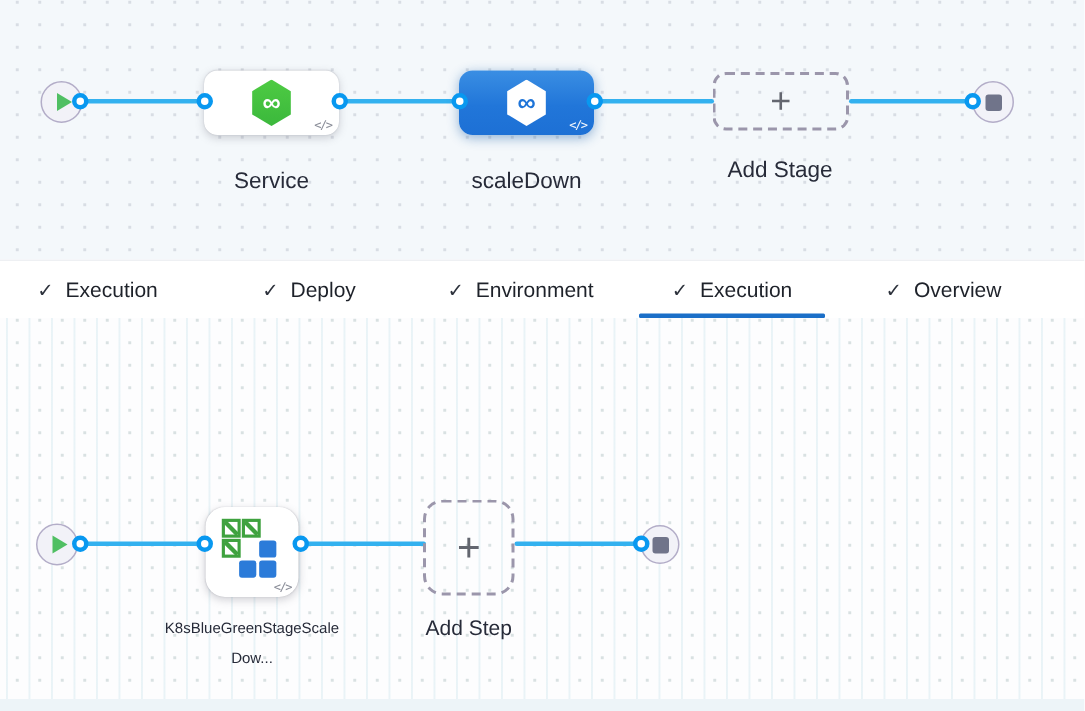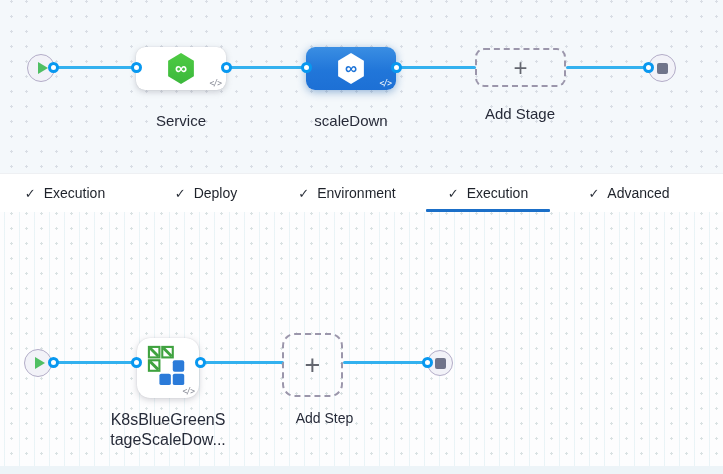--- a/index.html
+++ b/index.html
@@ -85,21 +85,21 @@
   .hex.white .inf{color:#1e74d8;}
   .add-box{
     position:absolute;border:2px dashed #9b96ab;box-sizing:border-box;z-index:3;
     display:flex;align-items:center;justify-content:center;cursor:pointer;
   }
   .plus{color:#63666f;font-weight:400;line-height:1;}
   .node-label{
     position:absolute;text-align:center;color:#272b39;font-size:15px;
     line-height:20px;z-index:2;
   }
-  .step-label{font-size:16px;word-break:break-all;}
+  .step-label{font-size:10px;word-break:break-all;}
   .step-icon-wrap{display:flex;flex-direction:column;align-items:center;margin-top:-4px;}
 </style>
 </head>
 <body>
 
 <div class="canvas-top">
 
   <div class="edge" style="left:54px;top:66px;width:84px;"></div>
   <div class="edge" style="left:226px;top:66px;width:82px;"></div>
   <div class="edge" style="left:396px;top:66px;width:80px;"></div>
@@ -155,21 +155,21 @@
   <div class="tab">
     <span class="tick">✓</span>
     <span class="tab-label">Environment</span>
   </div>
   <div class="tab active">
     <span class="tick">✓</span>
     <span class="tab-label">Execution</span>
   </div>
   <div class="tab">
     <span class="tick">✓</span>
-    <span class="tab-label">Advanced</span>
+    <span class="tab-label">Overview</span>
   </div>
 </div>
 
 <div class="canvas-bottom">
 
   <div class="edge" style="left:54px;top:149px;width:84px;"></div>
   <div class="edge" style="left:200px;top:149px;width:84px;"></div>
   <div class="edge" style="left:343px;top:149px;width:86px;"></div>
 
   <div class="endpoint" style="left:24px;top:137px;width:28px;height:28px;">
@@ -206,16 +206,16 @@
   <div class="endpoint" style="left:427px;top:138px;width:26px;height:26px;">
     <div class="stop-sq"></div>
   </div>
 
   <div class="port" style="left:48px;top:145px;"></div>
   <div class="port" style="left:131px;top:145px;"></div>
   <div class="port" style="left:195px;top:145px;"></div>
   <div class="port" style="left:422px;top:145px;"></div>
 
   <div class="node-label step-label" style="left:109px;top:198px;width:118px;">K8sBlueGreenStageScaleDow...</div>
-  <div class="node-label" style="left:289px;top:196px;width:71px;font-size:14px;">Add Step</div>
+  <div class="node-label" style="left:277px;top:196px;width:71px;font-size:14px;">Add Step</div>
 </div>
 
 <div class="footer-strip"></div>
 
 </body></html>

